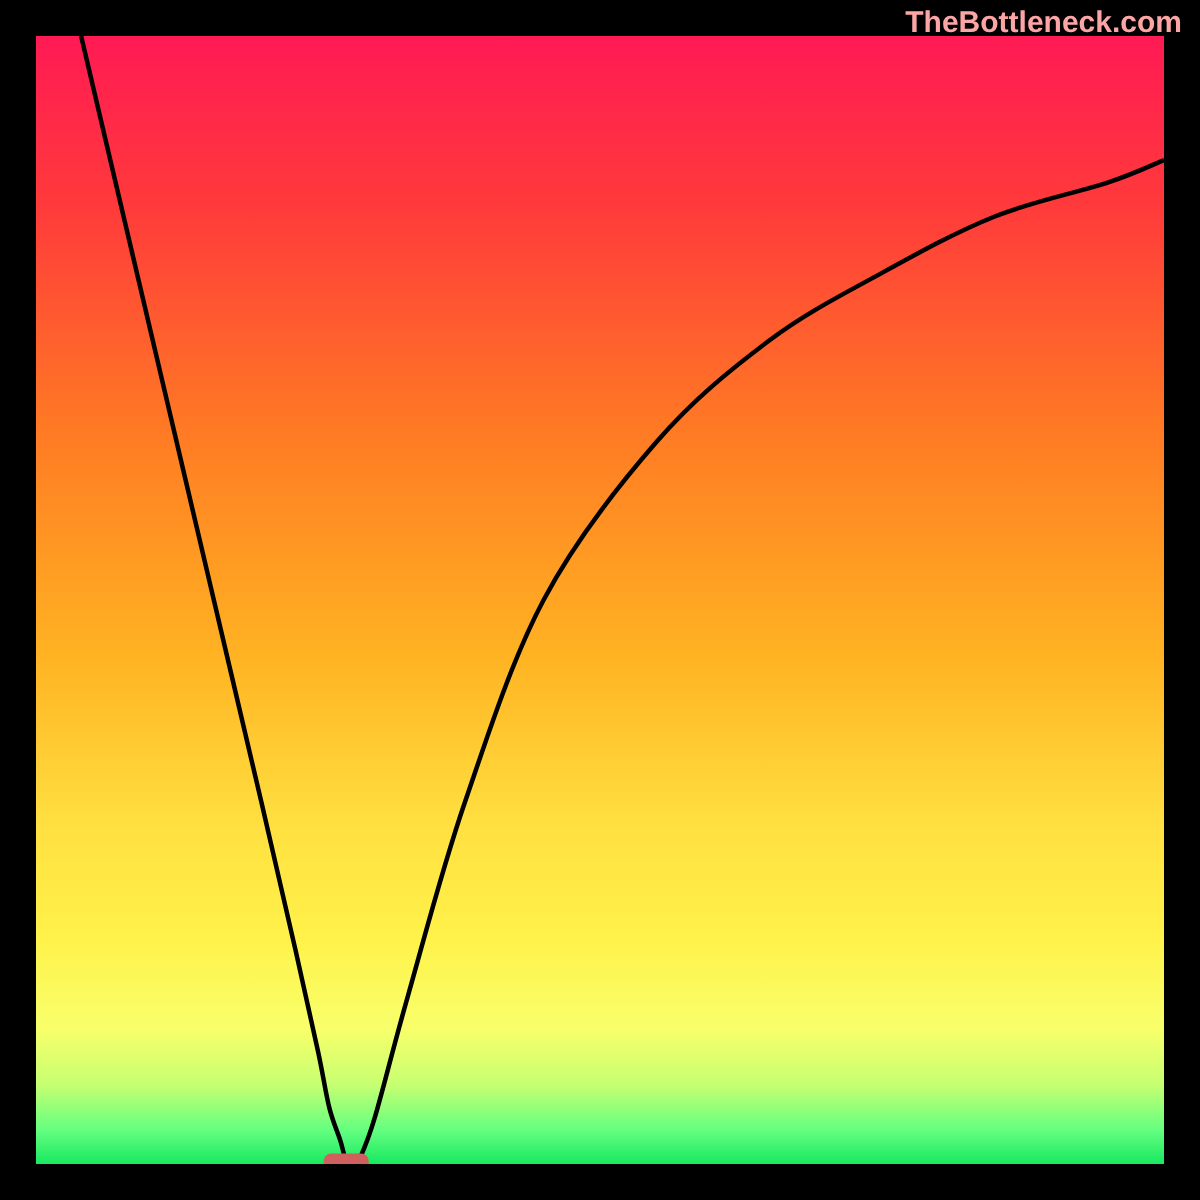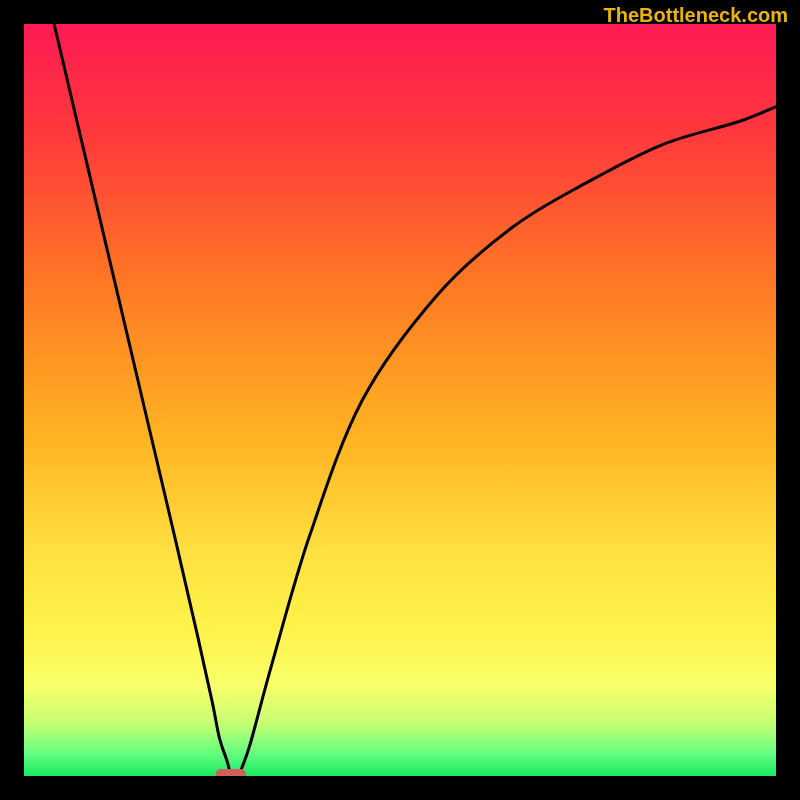--- a/index.html
+++ b/index.html
@@ -21,21 +21,21 @@
   svg {
     display: block;
   }
   .watermark {
     position: absolute;
     top: 4px;
     right: 12px;
     font-family: Arial, Helvetica, sans-serif;
     font-size: 20px;
     font-weight: bold;
-    color: #eab308;
+    color: #fca5a5;
   }
 </style>
 </head>
 <body>
 
 <div class="frame">
   <svg id="chart-svg" width="752" height="752" viewBox="0 0 752 752">
     <defs>
       <linearGradient id="bg-grad" x1="0" y1="0" x2="0" y2="1">
           <stop offset="0%" stop-color="#ff1a54"></stop>

